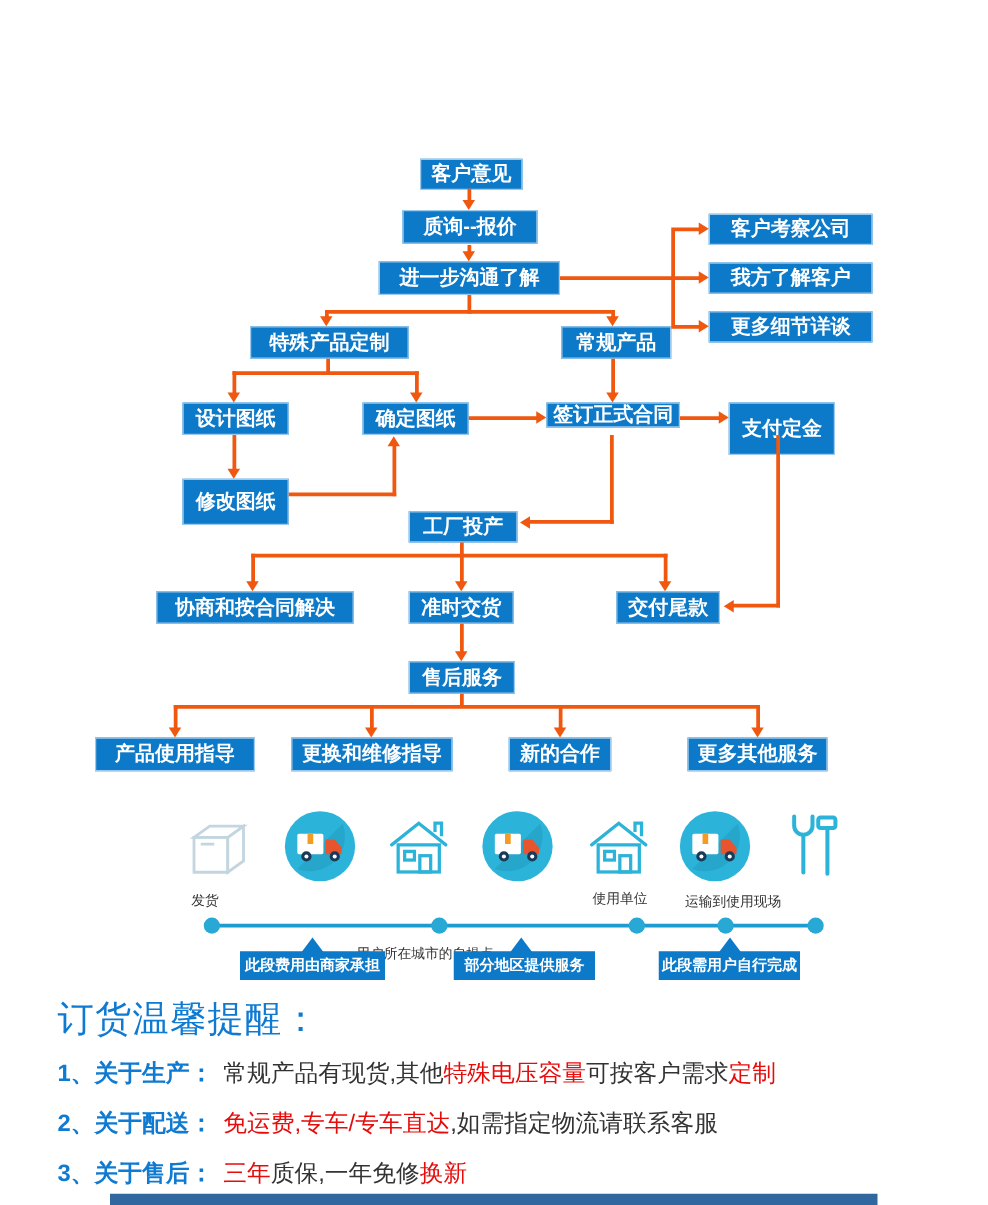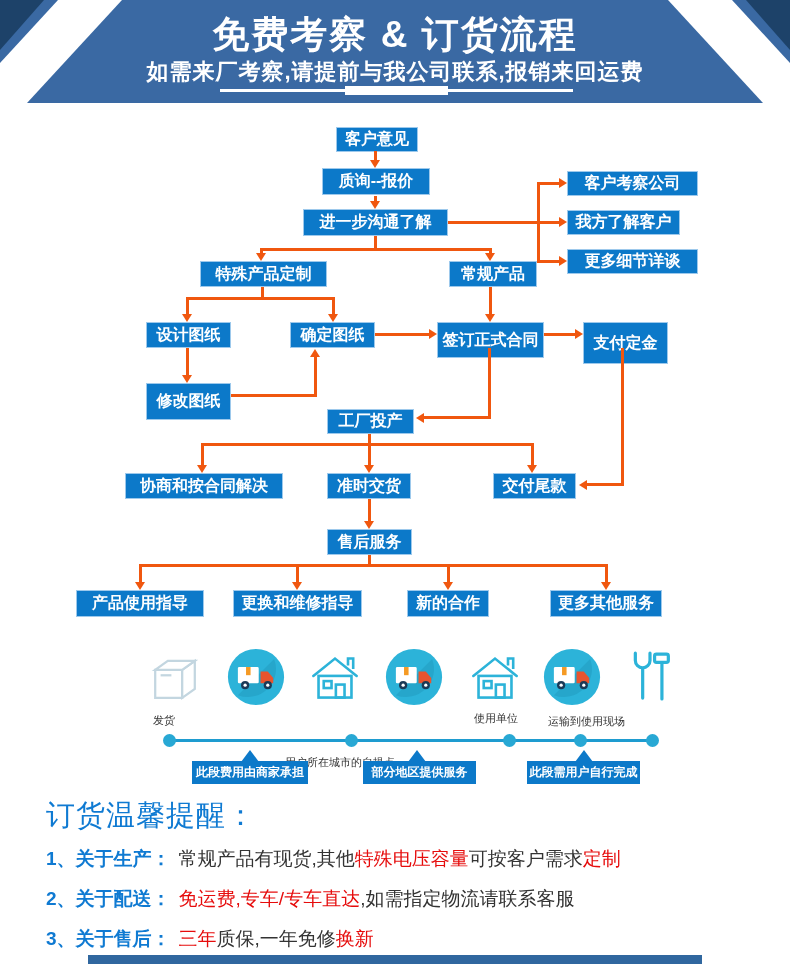--- a/index.html
+++ b/index.html
@@ -85,42 +85,32 @@
       <path d="M8 6 v8 a8 8 0 0 0 16 0 V6"></path>
       <path d="M16 23 V55"></path>
       <rect x="29" y="7" width="15" height="9" rx="2"></rect>
       <path d="M37 17 V56"></path>
     </g>
   </defs>
 </svg>
 
 <div id="canvas">
 
-  <div class="hdr">
-    <div class="shape stripe-l"></div>
-    <div class="shape stripe-r"></div>
-    <div class="shape corner-l"></div>
-    <div class="shape corner-r"></div>
-    <div class="hdr-title">免费考察 &amp; 订货流程</div>
-    <div class="hdr-sub">如需来厂考察,请提前与我公司联系,报销来回运费</div>
-    <div class="hdr-line"></div>
-    <div class="hdr-line-c"></div>
-  </div>
 
   <div class="node" style="left:336px;top:127px;width:82px;height:25px">客户意见</div>
   <div class="node" style="left:322px;top:168px;width:108px;height:27px">质询--报价</div>
   <div class="node" style="left:303px;top:209px;width:145px;height:27px">进一步沟通了解</div>
   <div class="node" style="left:567px;top:171px;width:131px;height:25px">客户考察公司</div>
-  <div class="node" style="left:567px;top:210px;width:113px;height:25px">我方了解客户</div>
+  <div class="node" style="left:567px;top:210px;width:131px;height:25px">我方了解客户</div>
   <div class="node" style="left:567px;top:249px;width:131px;height:25px">更多细节详谈</div>
   <div class="node" style="left:200px;top:261px;width:127px;height:26px">特殊产品定制</div>
   <div class="node" style="left:449px;top:261px;width:88px;height:26px">常规产品</div>
   <div class="node" style="left:146px;top:322px;width:85px;height:26px">设计图纸</div>
   <div class="node" style="left:290px;top:322px;width:85px;height:26px">确定图纸</div>
-  <div class="node" style="left:437px;top:322px;width:107px;height:36px">签订正式合同</div>
+  <div class="node" style="left:437px;top:322px;width:107px;height:20px">签订正式合同</div>
   <div class="node" style="left:583px;top:322px;width:85px;height:42px">支付定金</div>
   <div class="node" style="left:146px;top:383px;width:85px;height:37px">修改图纸</div>
   <div class="node" style="left:327px;top:409px;width:87px;height:25px">工厂投产</div>
   <div class="node" style="left:125px;top:473px;width:158px;height:26px">协商和按合同解决</div>
   <div class="node" style="left:327px;top:473px;width:84px;height:26px">准时交货</div>
   <div class="node" style="left:493px;top:473px;width:83px;height:26px">交付尾款</div>
   <div class="node" style="left:327px;top:529px;width:85px;height:26px">售后服务</div>
   <div class="node" style="left:76px;top:590px;width:128px;height:27px">产品使用指导</div>
   <div class="node" style="left:233px;top:590px;width:129px;height:27px">更换和维修指导</div>
   <div class="node" style="left:407px;top:590px;width:82px;height:27px">新的合作</div>

